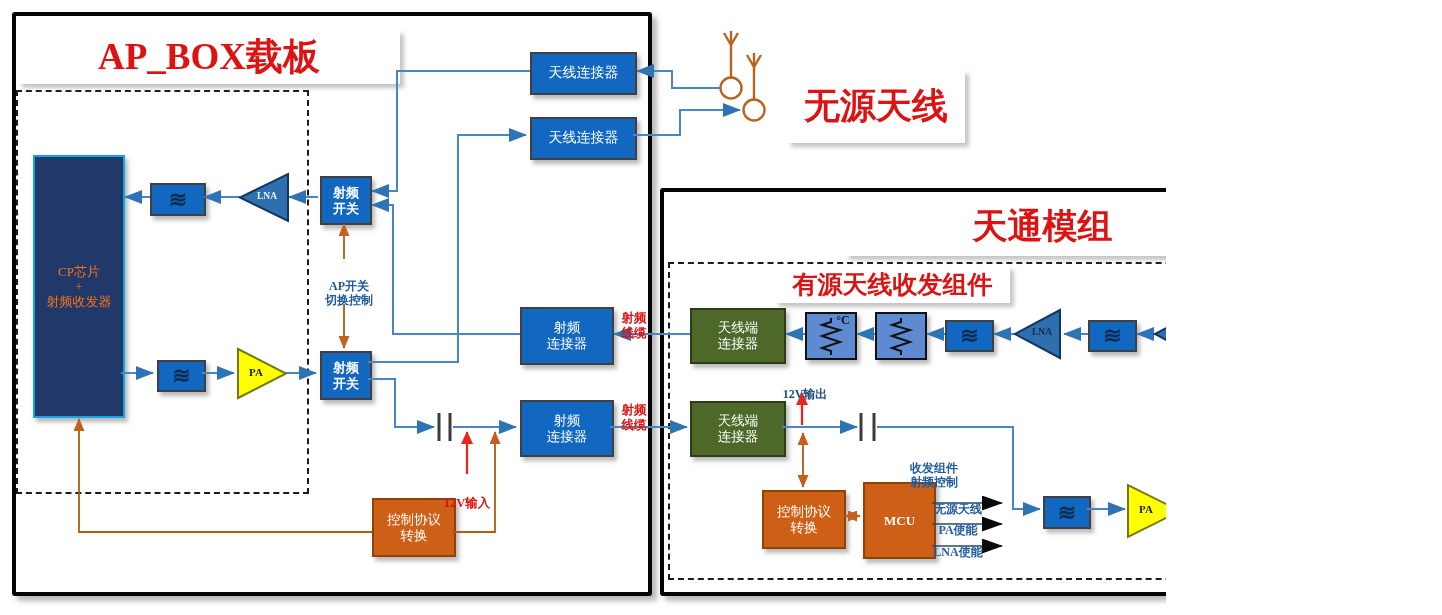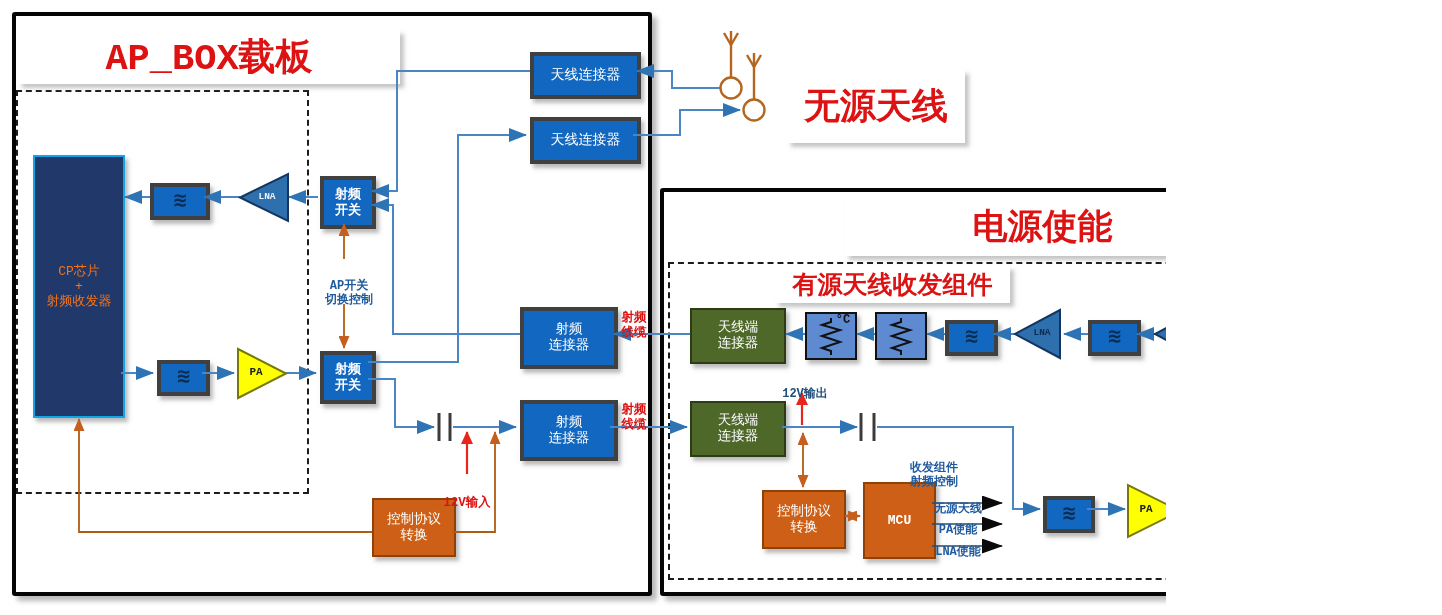--- a/index.html
+++ b/index.html
@@ -1,28 +1,28 @@
 <!DOCTYPE html>
 <html><head>
 <meta charset="utf-8">
 <style>
   html,body{margin:0;padding:0;background:#ffffff;}
   .canvas{position:relative;width:1166px;height:615px;background:#ffffff;overflow:hidden;
-          font-family:Liberation Mono, monospace;}
+          font-family:Liberation Serif, serif;}
   .abs{position:absolute;}
   .outerbox{border:4px solid #050505;border-radius:3px;background:#ffffff;
             box-shadow:5px 5px 5px rgba(130,130,130,.55);z-index:1;}
   .dashbox{border:2px dashed #1c1c1c;z-index:2;}
   .whitelbl{background:#ffffff;box-shadow:4px 4px 4px rgba(150,150,150,.55);
             display:flex;align-items:center;justify-content:center;z-index:3;}
   .redtxt{color:#dc1312;font-weight:bold;}
   .blk{display:flex;align-items:center;justify-content:center;text-align:center;
        white-space:pre-line;line-height:1.18;z-index:10;
        box-shadow:3px 4px 4px rgba(120,120,120,.5);}
-  .blue{background:#1268c0;border:4px solid #404040;color:#fff;}
+  .blue{background:#1268c0;border:2px solid #404040;color:#fff;}
   .navy{background:#20396a;border:2px solid #0ea5e9;color:#f97316;}
   .green{background:#4e682a;border:2px solid #2c3d16;color:#fff;}
   .orange{background:#cd6016;border:2px solid #8e4208;color:#fff;}
   .att{background:#5d8ad0;border:2px solid #111;z-index:10;
        box-shadow:3px 4px 4px rgba(120,120,120,.5);display:flex;align-items:center;justify-content:center;}
   .circ{background:#cfdbee;border:2px solid #111;border-radius:50%;z-index:10;}
   .wave{color:#0d2c52;font-size:22px;font-weight:bold;line-height:1;}
   .slbl{z-index:40;white-space:pre-line;text-align:center;line-height:1.18;}
   .bluetxt{color:#1f5a9e;font-weight:bold;}
   .orgtxt{color:#c55a11;font-weight:bold;}
@@ -37,21 +37,21 @@
   <div class="abs outerbox" style="left:12px;top:12px;width:632px;height:576px;"></div>
   <div class="abs outerbox" style="left:660px;top:188px;width:760px;height:400px;"></div>
 
   <div class="abs whitelbl" style="left:18px;top:30px;width:382px;height:54px;">
     <span class="redtxt" style="font-size:37px;">AP_BOX载板</span>
   </div>
   <div class="abs whitelbl" style="left:787px;top:70px;width:178px;height:73px;">
     <span class="redtxt" style="font-size:36px;">无源天线</span>
   </div>
   <div class="abs whitelbl" style="left:845px;top:197px;width:395px;height:59px;">
-    <span class="redtxt" style="font-size:35px;">电源使能</span>
+    <span class="redtxt" style="font-size:35px;">天通模组</span>
   </div>
   <div class="abs whitelbl" style="left:775px;top:266px;width:235px;height:37px;">
     <span class="redtxt" style="font-size:25px;">有源天线收发组件</span>
   </div>
   <div class="abs whitelbl" style="left:1310px;top:279px;width:82px;height:30px;justify-content:flex-end;">
     <span class="redtxt" style="font-size:21px;">天线</span>
   </div>
 
   <div class="abs dashbox" style="left:16px;top:90px;width:289px;height:400px;"></div>
   <div class="abs dashbox" style="left:668px;top:262px;width:619px;height:314px;"></div>

